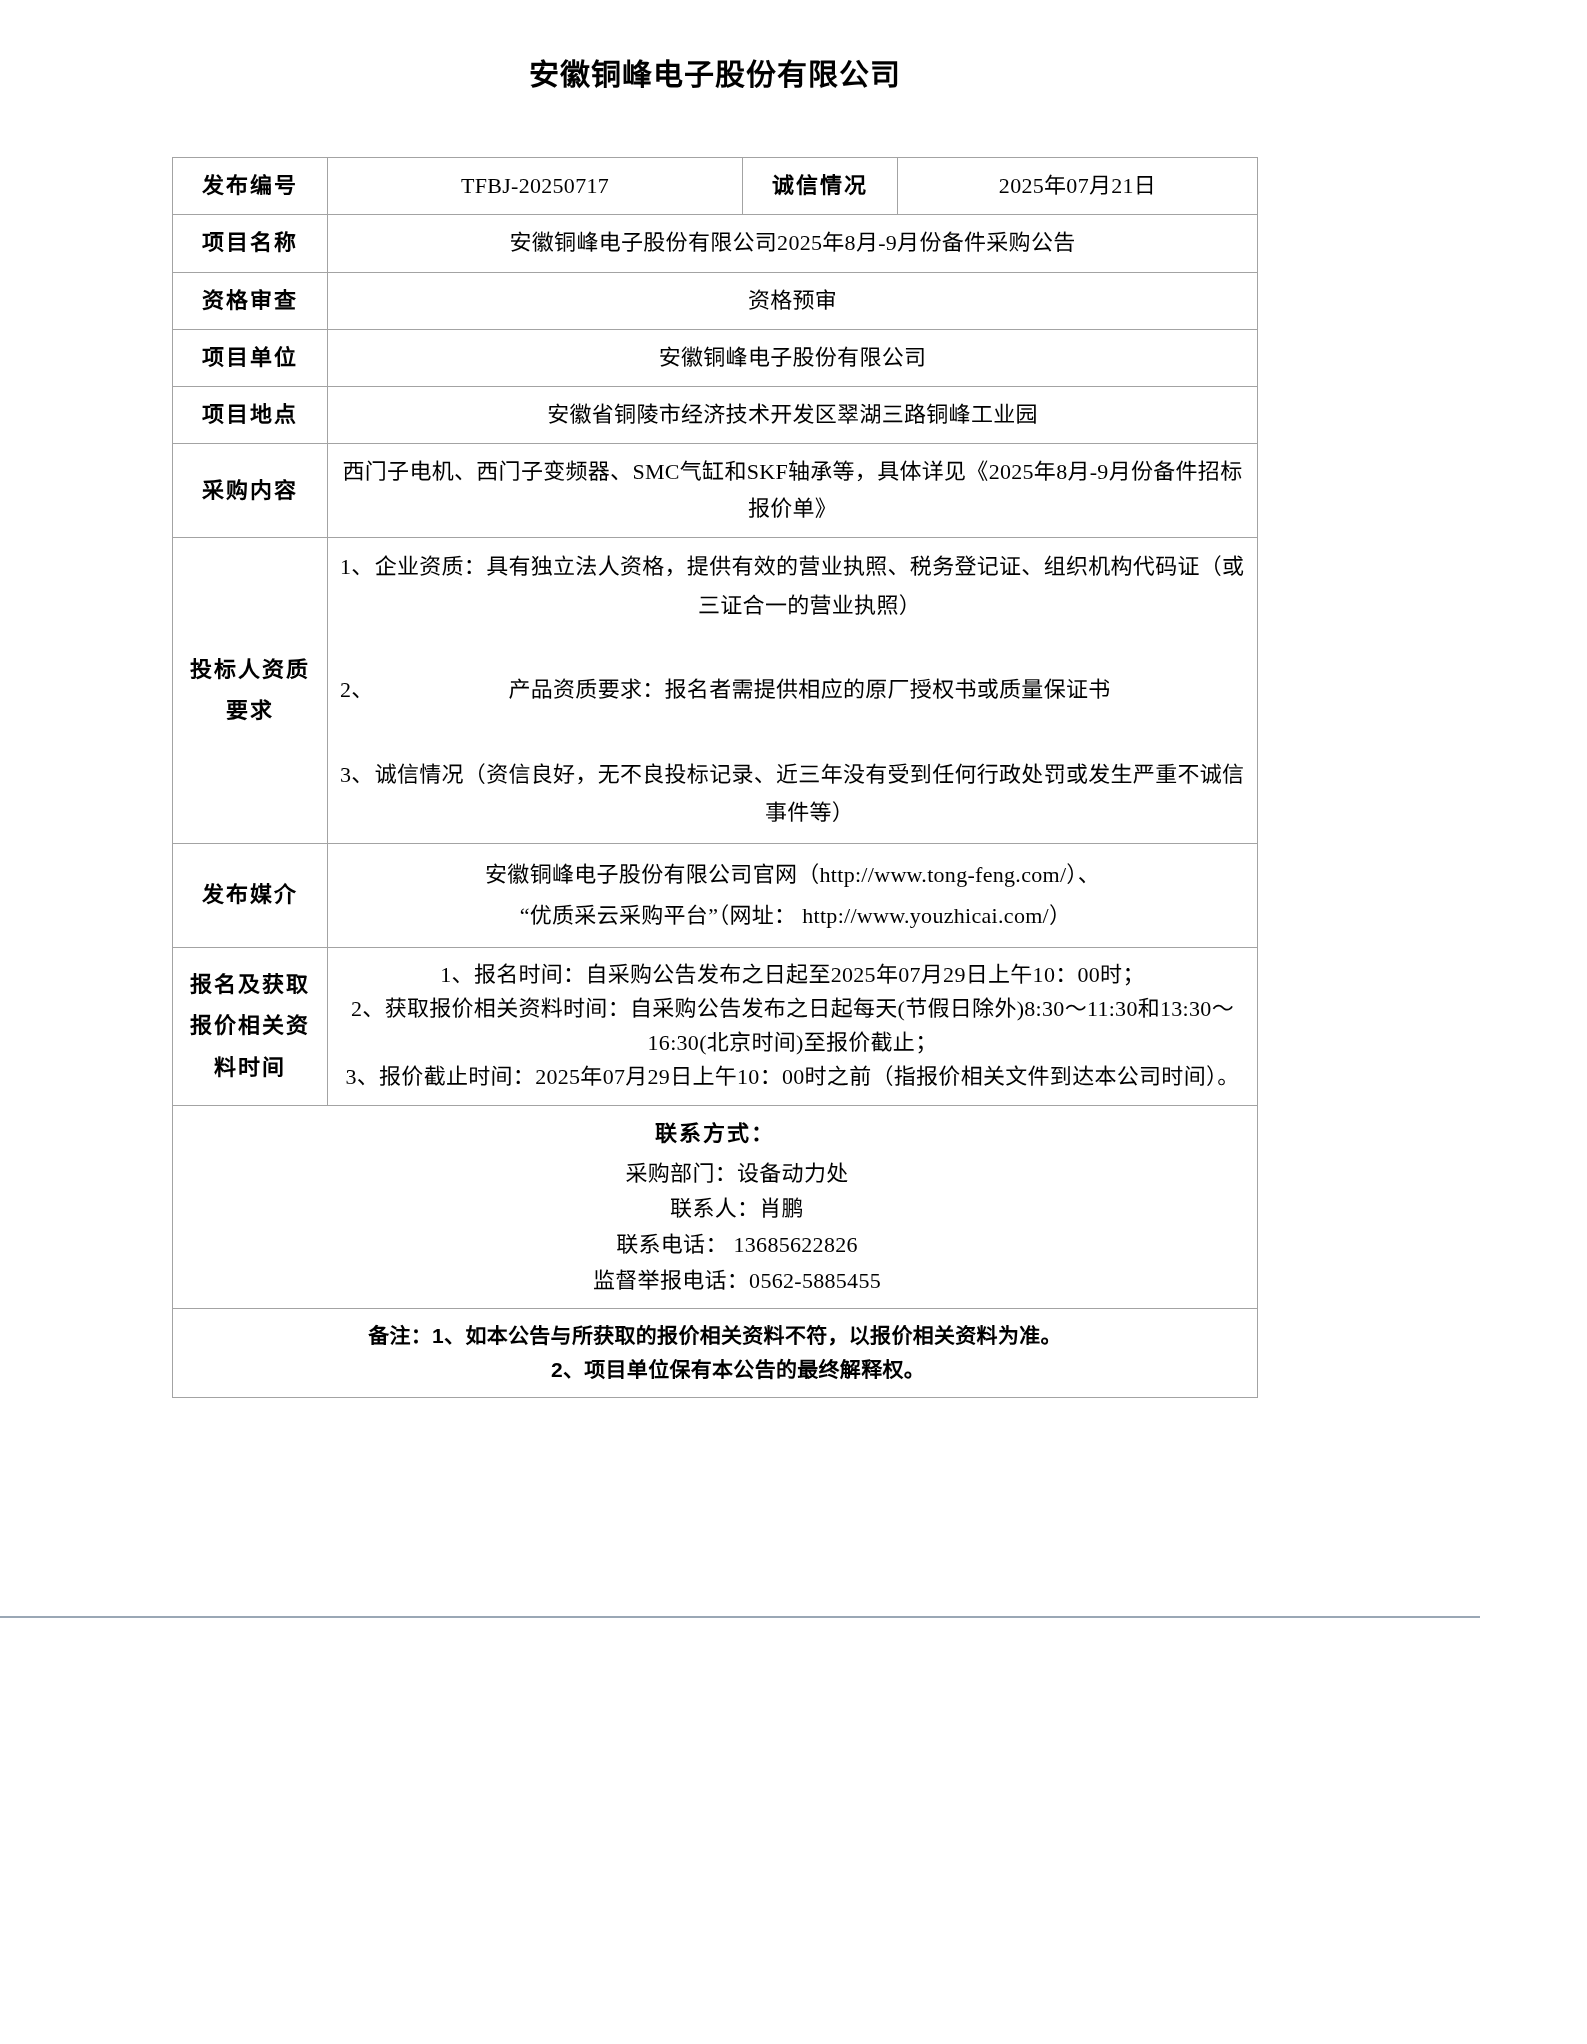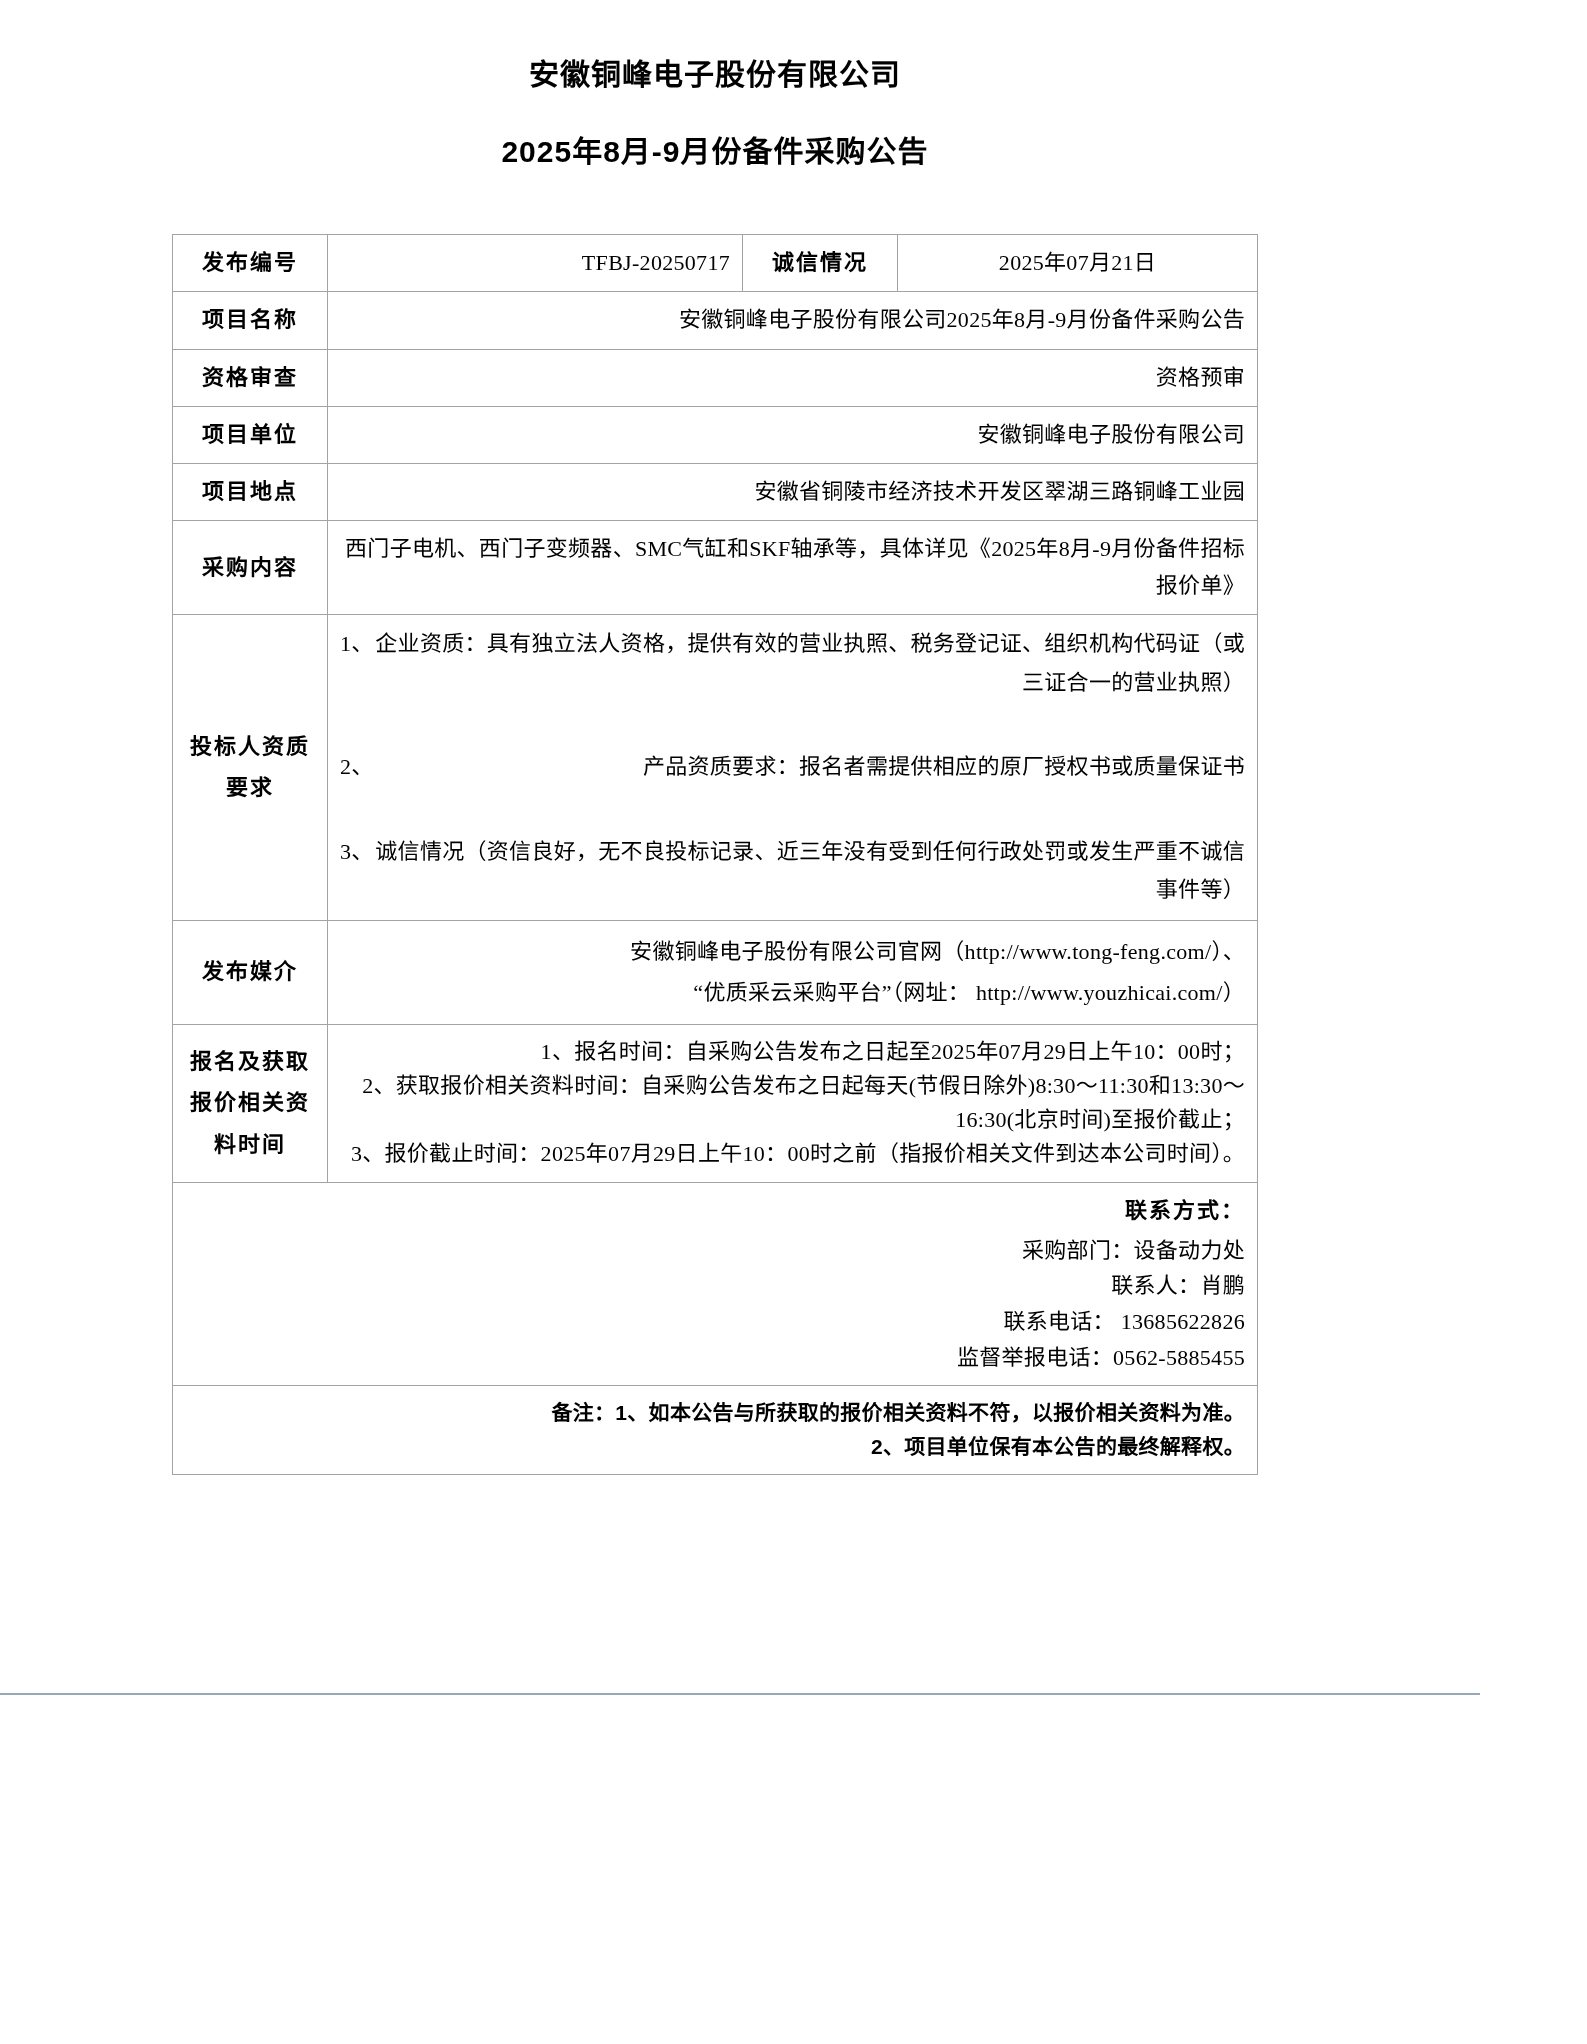--- a/index.html
+++ b/index.html
@@ -54,21 +54,21 @@
     width: 155px;
     text-align: center;
     font-weight: bold;
     letter-spacing: 2px;
     font-family: "Liberation Sans", "DejaVu Sans", sans-serif;
     font-size: 22px;
     padding: 14px 6px;
   }
   td.label.tall { line-height: 1.9; }
   td.value {
-    text-align: right;
+    text-align: center;
     letter-spacing: 0.3px;
   }
   td.value.center {
     text-align: center;
   }
   .row-small td { padding-top: 14px; padding-bottom: 14px; }
 
   .qual-list p {
     margin: 0 0 0 0;
     text-indent: 0;
@@ -120,21 +120,20 @@
     border-top: 2px solid #9aa7b5;
   }
 </style>
 </head>
 <body>
 
 <div class="page">
 
   <div class="title-block">
     <div class="title-line first">安徽铜峰电子股份有限公司</div>
-    <div class="title-line second">2025年8月-9月份备件采购公告</div>
   </div>
 
   <table class="doc">
     <colgroup>
       <col style="width:155px">
       <col style="width:415px">
       <col style="width:155px">
       <col style="width:360px">
     </colgroup>
     <tbody>

